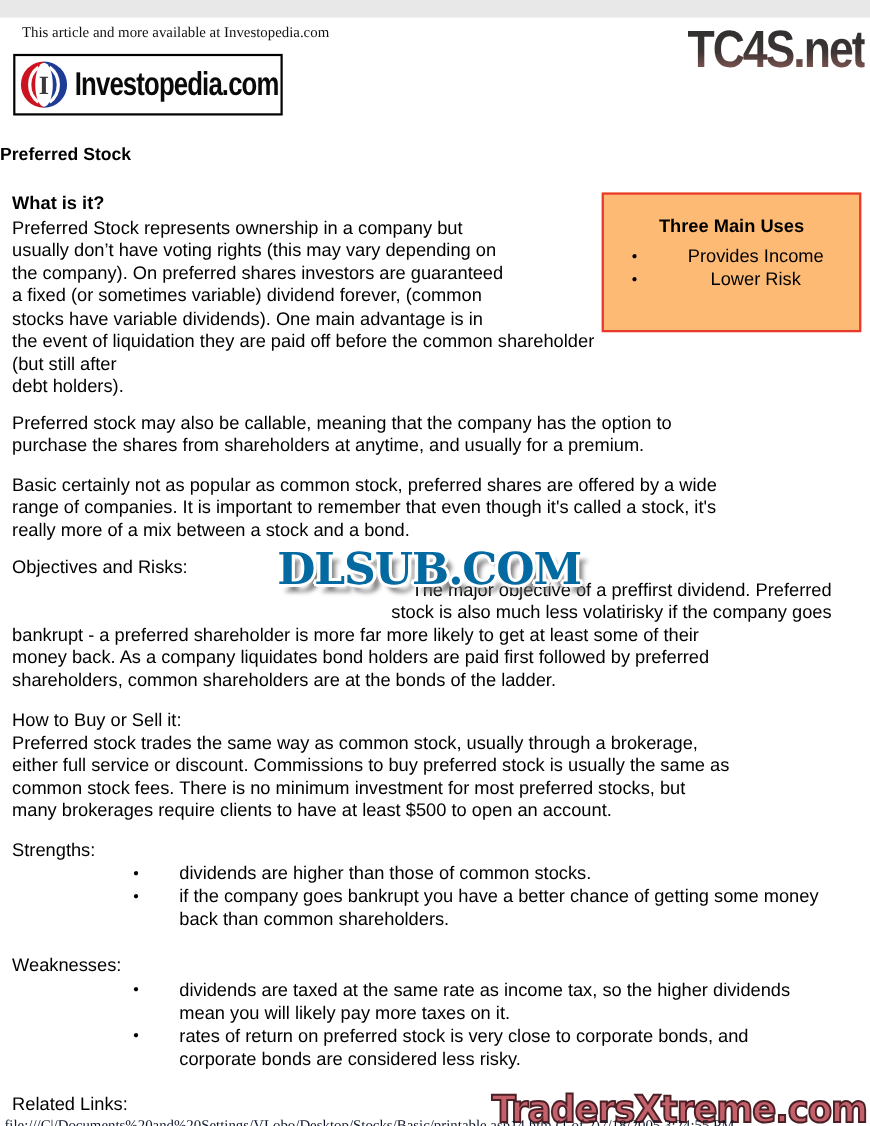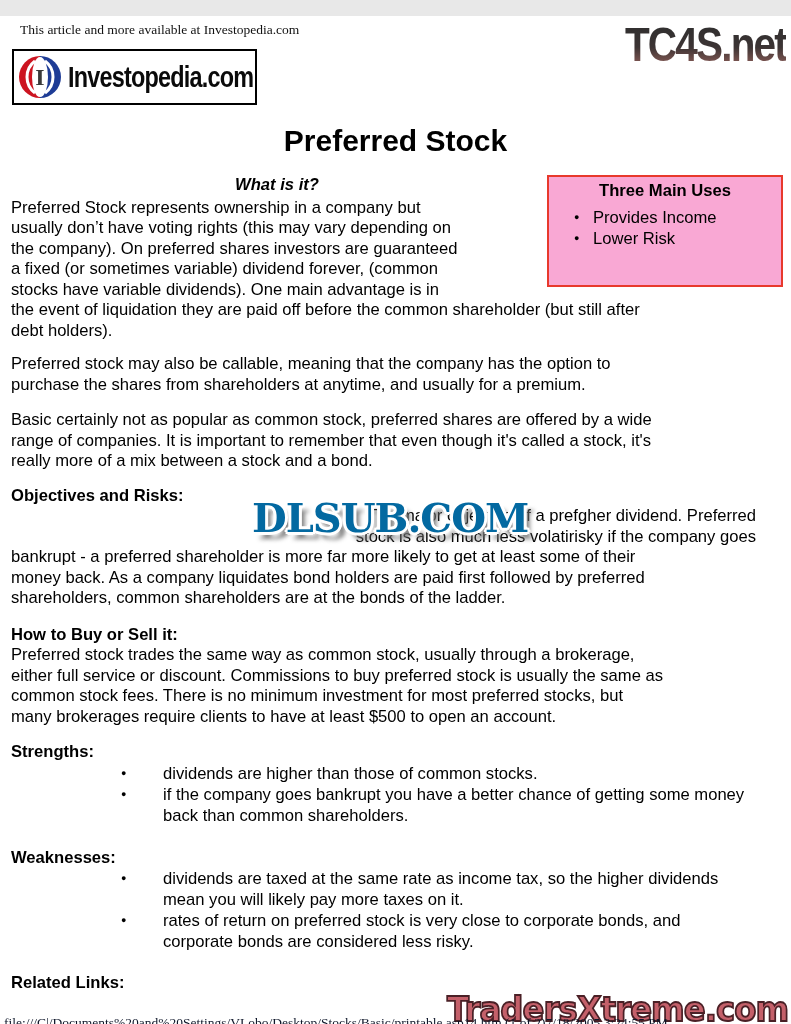--- a/index.html
+++ b/index.html
@@ -10,32 +10,32 @@
   .header-note{padding-top:6px;margin-left:20px;font:13.5px/16px "Liberation Serif",serif;color:#111;}
   .logo-box{margin:11px 0 0 12px;width:238px;height:52px;border:2px solid #000;background:#fff;
             display:flex;align-items:center;gap:5px;padding-left:3px;box-sizing:content-box;}
   .logo-text{font-weight:bold;font-size:30px;letter-spacing:-1px;transform:scaleX(.78);transform-origin:left center;
              white-space:nowrap;color:#0a0a0a;}
   .tc4s{position:absolute;top:5px;right:5px;font-weight:800;font-size:45px;line-height:1;letter-spacing:-2px;
         transform:scaleX(.9) scaleY(1.06);transform-origin:right top;white-space:nowrap;
         color:#4a3a3a;background:linear-gradient(180deg,#2e2e2e 0%,#3c3434 55%,#96625c 100%);
         -webkit-background-clip:text;background-clip:text;-webkit-text-fill-color:transparent;}
 
-  .doc-title{margin-top:21px;text-align:center;font-weight:bold;font-size:30px;line-height:30px;}
+  .doc-title{margin-top:21px;font-weight:bold;font-size:16px;line-height:30px;}
 
   
   .content{margin:19px 8px 0 11px;font-size:16.6px;line-height:20.5px;}
-  .uses-box{float:right;width:232px;height:104px;border:2px solid #e8392c;margin-left:4px;padding-top:4px;background:#f9a8d4;}
+  .uses-box{float:right;width:232px;height:104px;border:2px solid #e8392c;margin-left:4px;padding-top:19px;background:#fdba74;}
   .uses-title{text-align:center;font-weight:bold;}
-  .uses-list{list-style:none;margin:5px 0 0 0;padding:0;}
+  .uses-list{list-style:none;margin:5px 0 0 0;padding:0;text-align:center;}
   .uses-list li{position:relative;padding-left:44px;line-height:21.5px;}
   .uses-list li::before{content:"●";position:absolute;left:25px;top:0;font-size:9px;line-height:21.5px;}
 
-  .h-inline{font-weight:bold;text-align:center;font-style:italic;}
-  .h-sec{font-weight:bold;}
+  .h-inline{font-weight:bold;text-align:left;}
+  .h-sec{font-weight:normal;}
   .para{white-space:pre-line;margin:0;}
   .mt2{margin-top:2px;}  .mt13{margin-top:13px;} .mt15{margin-top:15px;} .mt14{margin-top:14px;}
   .mt16{margin-top:16px;} .mt21{margin-top:21px;} .mt22{margin-top:22px;} .mt3{margin-top:3px;}
 
   .split-line{display:flex;justify-content:flex-end;width:745px;white-space:nowrap;}
 
   .blt{list-style:none;margin:0;padding:0;}
   .blt li{position:relative;padding-left:152px;white-space:pre-line;line-height:21px;}
   .blt li::before{content:"●";position:absolute;left:110px;top:0;font-size:9px;line-height:21px;}
 
@@ -98,21 +98,21 @@
     <p class="para mt13">Preferred stock may also be callable, meaning that the company has the option to
 purchase the shares from shareholders at anytime, and usually for a premium.</p>
     <p class="para mt15">Basic certainly not as popular as common stock, preferred shares are offered by a wide
 range of companies. It is important to remember that even though it's called a stock, it's
 really more of a mix between a stock and a bond.</p>
 
     <div class="h-sec mt14">Objectives and Risks:</div>
     <div>
       <div class="split-line">
         <span>The major objective of a pref</span>
-        <span>gher dividend. Preferred</span>
+        <span>first dividend. Preferred</span>
       </div>
       <div class="split-line">
         <span>stock is also much less volati</span>
         <span>risky if the company goes</span>
       </div>
       <p class="para">bankrupt - a preferred shareholder is more far more likely to get at least some of their
 money back. As a company liquidates bond holders are paid first followed by preferred
 shareholders, common shareholders are at the bonds of the ladder.</p>
     </div>
 

